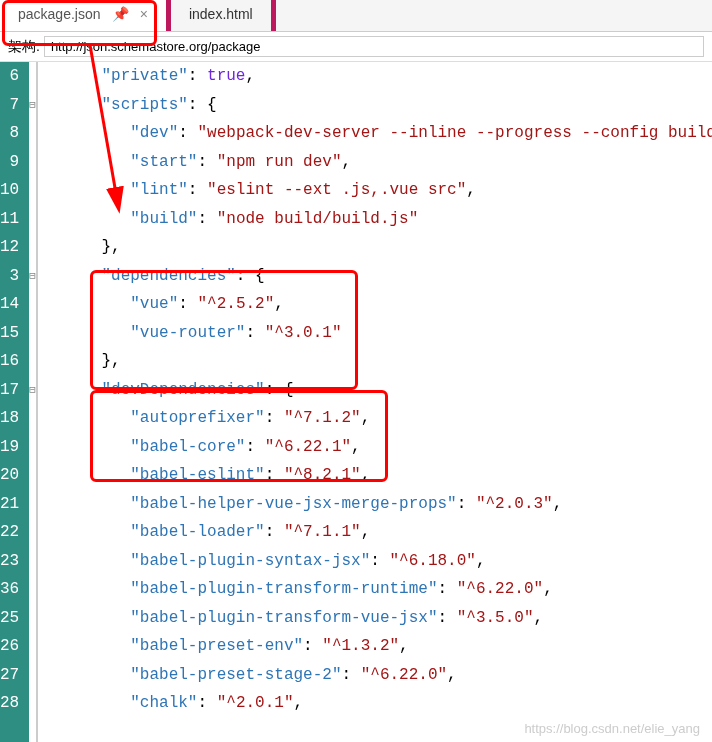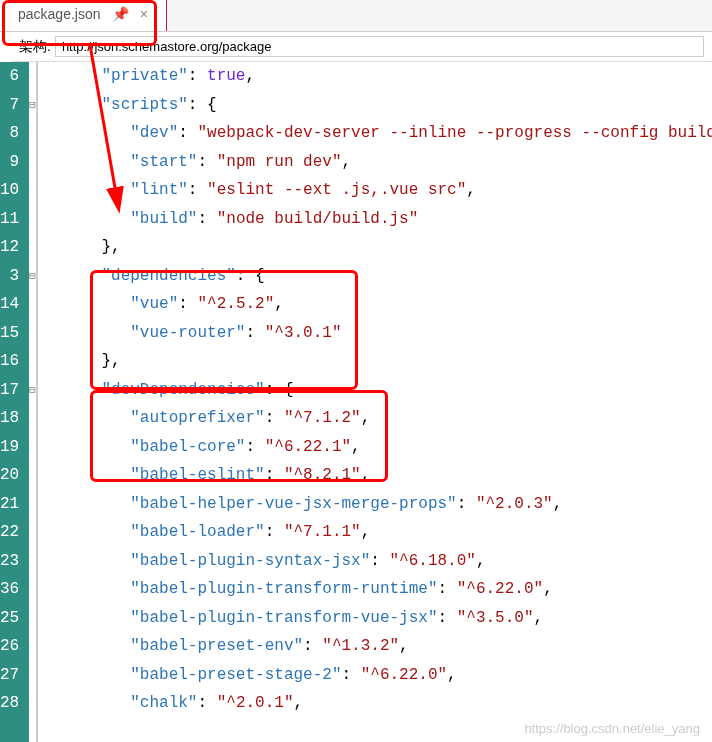--- a/index.html
+++ b/index.html
@@ -15,21 +15,21 @@
 .tabs {
   display: flex;
   background: #f5f5f5;
   border-bottom: 1px solid #ccc;
   height: 32px;
   font-family: Segoe UI, sans-serif;
   font-size: 14px;
 }
 .tab {
   padding: 6px 18px;
-  border-right: 1px solid #be185d;
+  border-right: 5px solid #be185d;
   cursor: pointer;
   color: #333;
 }
 .tab.active {
   background: #fff;
   color: #555;
   position: relative;
 }
 .tab-close {
   margin-left: 6px;
@@ -39,21 +39,20 @@
   margin-left: 8px;
   color: #888;
 }
 .schema-bar {
   display: flex;
   align-items: center;
   padding: 4px 8px;
   border-bottom: 1px solid #ddd;
   font-family: Segoe UI, sans-serif;
   font-size: 14px;
-  margin-left: 11px;
 }
 .schema-label { margin-right: 4px; }
 .schema-url {
   flex: 1;
   border: 1px solid #ccc;
   padding: 2px 6px;
   font-family: Segoe UI, sans-serif;
   font-size: 13px;
 }
 .editor {
@@ -115,20 +114,21 @@
 </style>
 </head>
 <body>
 
 <div class="tabs">
   <div class="tab active">
     <span>package.json</span>
     <span class="pin-icon">📌</span>
     <span class="tab-close">×</span>
   </div>
+  <div class="tab"><span>index.html</span></div>
 </div>
 
 <div class="schema-bar">
   <span class="schema-label">架构:</span>
   <input class="schema-url" value="http://json.schemastore.org/package" style="">
 </div>
 
 <div class="editor">
   <div class="gutter" id="gutter">
       <div>6</div>

